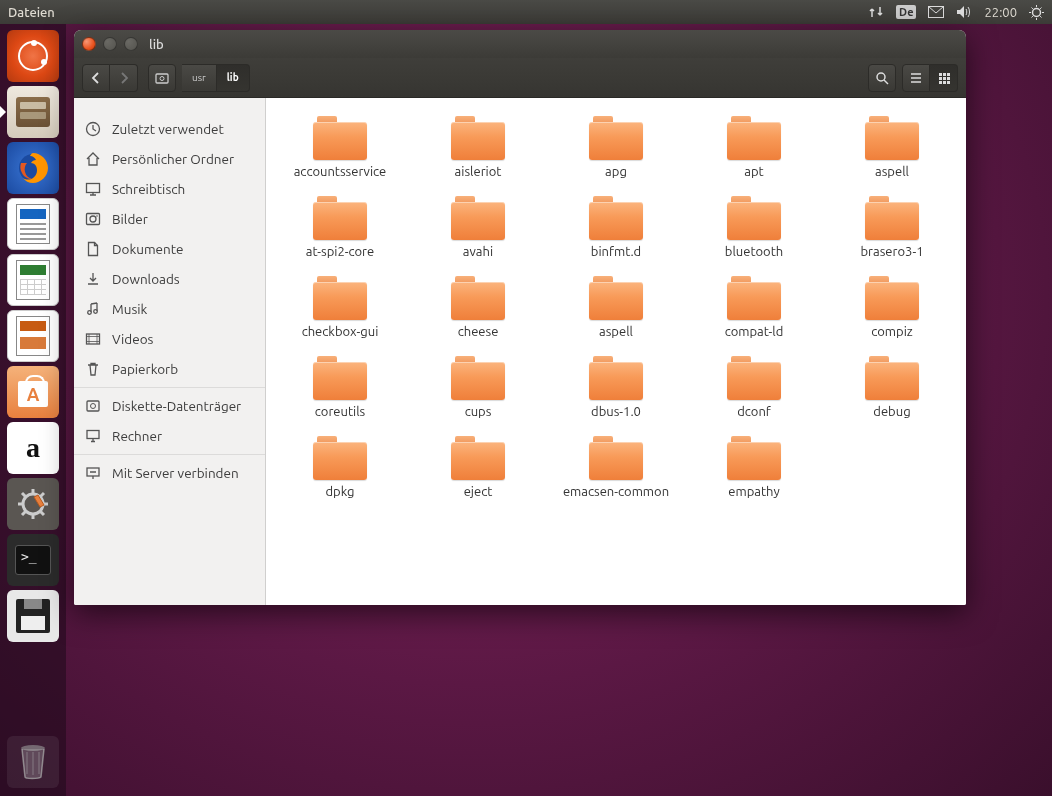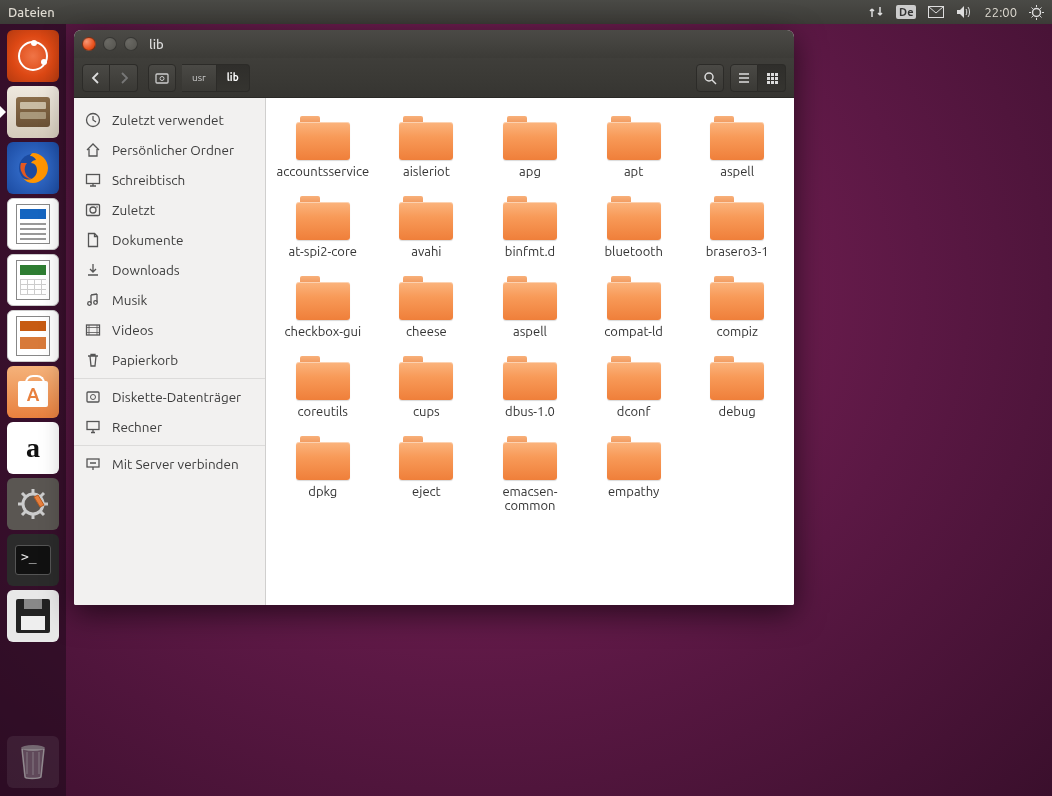--- a/index.html
+++ b/index.html
@@ -48,40 +48,40 @@
 .li-term .t { width: 36px; height: 30px; background: #111; border: 1px solid #555; border-radius: 3px; color: #eee; font-family: monospace; font-size: 13px; padding: 3px 5px; }
 .li-floppy { background: #e8e8e8; }
 .li-floppy .f { width: 34px; height: 34px; background: #222; border-radius: 2px; position: relative; }
 .li-floppy .f::before { content: ""; position: absolute; top: 0; left: 8px; width: 18px; height: 10px; background: #888; }
 .li-floppy .f::after { content: ""; position: absolute; bottom: 3px; left: 5px; right: 5px; height: 14px; background: #eee; }
 .launcher-spacer { flex: 1; }
 .li-trash { background: rgba(255,255,255,0.07); }
 .li-trash svg { width: 36px; height: 40px; }
 
 
-.window { position: absolute; top: 30px; left: 74px; width: 720px; height: 575px; background: #f2f1f0; border-radius: 7px 7px 2px 2px; box-shadow: 0 8px 30px rgba(0,0,0,0.6); overflow: hidden; display: flex; flex-direction: column; }
+.window { position: absolute; top: 30px; left: 74px; width: 892px; height: 575px; background: #f2f1f0; border-radius: 7px 7px 2px 2px; box-shadow: 0 8px 30px rgba(0,0,0,0.6); overflow: hidden; display: flex; flex-direction: column; }
 .titlebar { height: 28px; background: linear-gradient(#4b4a46,#3c3b37); display: flex; align-items: center; padding: 0 8px; gap: 7px; }
 .wbtn { width: 14px; height: 14px; border-radius: 50%; border: 1px solid rgba(0,0,0,0.4); }
 .wbtn.close { background: radial-gradient(circle at 30% 30%, #f79674, #e95420 60%, #c33b0a); }
 .wbtn.min, .wbtn.max { background: radial-gradient(circle at 30% 30%, #6a6964, #54534e); }
 .win-title { color: #ddd; font-size: 13px; font-weight: 500; margin-left: 4px; }
 .toolbar { height: 40px; background: linear-gradient(#3f3e3a,#363531); display: flex; align-items: center; padding: 0 8px; gap: 6px; border-bottom: 1px solid #2a2926; }
 .nav-btn { width: 28px; height: 28px; background: linear-gradient(#4a4945,#3a3935); border: 1px solid #2c2b28; border-radius: 4px; display: flex; align-items: center; justify-content: center; color: #ddd; }
 .nav-btn.disabled { color: #777; }
 .nav-group { display: flex; }
 .nav-group .nav-btn:first-child { border-radius: 4px 0 0 4px; }
 .nav-group .nav-btn:last-child { border-radius: 0 4px 4px 0; border-left: none; }
 .path-bar { display: flex; align-items: center; margin-left: 4px; }
 .path-seg { height: 28px; padding: 0 10px; background: linear-gradient(#4a4945,#3a3935); border: 1px solid #2c2b28; color: #ccc; font-size: 10px; display: flex; align-items: center; border-left: none; }
 .path-seg:first-of-type { border-left: 1px solid #2c2b28; border-radius: 4px 0 0 4px; }
 .path-seg:last-of-type { border-radius: 0 4px 4px 0; }
 .path-seg.active { background: linear-gradient(#2f2e2b,#353430); color: #fff; font-weight: bold; }
 .toolbar-spacer { flex: 1; }
 .body { flex: 1; display: flex; overflow: hidden; }
-.sidebar { width: 192px; background: #f2f1f0; border-right: 1px solid #d0cfce; overflow-y: auto; padding: 7px 0; }
+.sidebar { width: 192px; background: #f2f1f0; border-right: 1px solid #d0cfce; overflow-y: auto; padding: 16px 0; }
 .sb-item { display: flex; align-items: center; gap: 10px; padding: 6px 10px; font-size: 13.5px; color: #3c3c3c; cursor: default; }
 .sb-item .sb-icon { width: 18px; height: 18px; display: flex; align-items: center; justify-content: center; color: #555; }
 .sb-sep { height: 1px; background: #dcdbda; margin: 3px 0; }
 .content { flex: 1; background: #fff; overflow-y: auto; padding: 18px 10px; }
 .grid { display: grid; grid-template-columns: repeat(5, 1fr); gap: 18px 10px; }
 .folder { display: flex; flex-direction: column; align-items: center; gap: 4px; }
 .folder-icon { width: 54px; height: 44px; position: relative; }
 .folder-icon .tab { position: absolute; top: 0; left: 4px; width: 20px; height: 8px; background: linear-gradient(#f8b07a,#f0965a); border-radius: 2px 2px 0 0; }
 .folder-icon .body { position: absolute; top: 6px; left: 0; right: 0; bottom: 0; background: linear-gradient(#fbb47e 0%,#f89a58 40%,#ef7f3a 100%); border-radius: 3px; box-shadow: inset 0 1px 0 rgba(255,255,255,0.4), 0 1px 1px rgba(0,0,0,0.15); display: block; }
 .folder-label { font-size: 13px; color: #333; text-align: center; }
@@ -278,21 +278,21 @@
             <span>Schreibtisch</span>
           </div>
           <div class="sb-item">
             <span class="sb-icon">
               <svg width="16" height="16" viewBox="0 0 16 16">
                 <rect x="1.5" y="2.5" width="13" height="11" rx="1" fill="none" stroke="#555" stroke-width="1.3"></rect>
                 <circle cx="8" cy="8" r="3" fill="none" stroke="#555" stroke-width="1.3"></circle>
                 <circle cx="12" cy="5" r="0.8" fill="#555"></circle>
               </svg>
             </span>
-            <span>Zuletzt</span>
+            <span>Bilder</span>
           </div>
           <div class="sb-item">
             <span class="sb-icon">
               <svg width="16" height="16" viewBox="0 0 16 16">
                 <path d="M3.5 1.5h6l3 3v10h-9z" fill="none" stroke="#555" stroke-width="1.3"></path>
                 <path d="M9.5 1.5v3h3" fill="none" stroke="#555" stroke-width="1.3"></path>
               </svg>
             </span>
             <span>Dokumente</span>
           </div>

